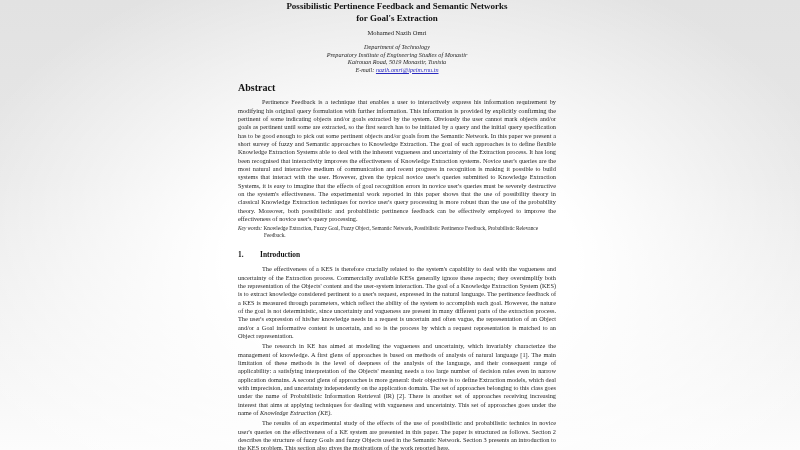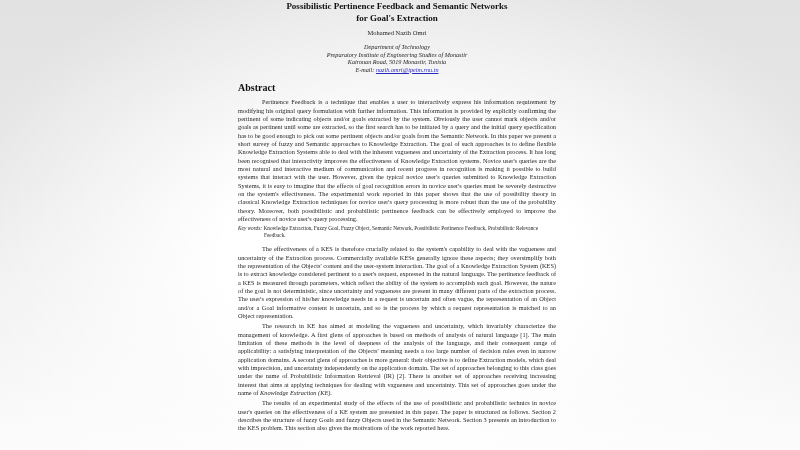--- a/index.html
+++ b/index.html
@@ -112,20 +112,21 @@
         <a class="email-link" style="color:#2a2ac0;">nazih.omri@ipeim.rnu.tn</a>
       </div>
     </div>
 
     <h2 class="abs-head">Abstract</h2>
 
     <p class="body-p">Pertinence Feedback is a technique that enables a user to interactively express his information requirement by modifying his original query formulation with further information. This information is provided by explicitly confirming the pertinent of some indicating objects and/or goals extracted by the system. Obviously the user cannot mark objects and/or goals as pertinent until some are extracted, so the first search has to be initiated by a query and the initial query specification has to be good enough to pick out some pertinent objects and/or goals from the Semantic Network. In this paper we present a short survey of fuzzy and Semantic approaches to Knowledge Extraction. The goal of such approaches is to define flexible Knowledge Extraction Systems able to deal with the inherent vagueness and uncertainty of the Extraction process. It has long been recognised that interactivity improves the effectiveness of Knowledge Extraction systems. Novice user's queries are the most natural and interactive medium of communication and recent progress in recognition is making it possible to build systems that interact with the user. However, given the typical novice user's queries submitted to Knowledge Extraction Systems, it is easy to imagine that the effects of goal recognition errors in novice user's queries must be severely destructive on the system's effectiveness. The experimental work reported in this paper shows that the use of possibility theory in classical Knowledge Extraction techniques for novice user's query processing is more robust than the use of the probability theory. Moreover, both possibilistic and probabilistic pertinence feedback can be effectively employed to improve the effectiveness of novice user's query processing.</p>
 
     <p class="keywords"><span class="kw-label">Key words:</span> <span>Knowledge Extraction, Fuzzy Goal, Fuzzy Object, Semantic Network, Possibilistic Pertinence Feedback, Probabilistic Relevance Feedback.</span></p>
 
+    <h2 class="sec-head"><span class="sec-num">1.</span><span>Introduction</span></h2>
 
     <p class="body-p">The effectiveness of a KES is therefore crucially related to the system's capability to deal with the vagueness and uncertainty of the Extraction process. Commercially available KESs generally ignore these aspects; they oversimplify both the representation of the Objects' content and the user-system interaction. The goal of a Knowledge Extraction System (KES) is to extract knowledge considered pertinent to a user's request, expressed in the natural language. The pertinence feedback of a KES is measured through parameters, which reflect the ability of the system to accomplish such goal. However, the nature of the goal is not deterministic, since uncertainty and vagueness are present in many different parts of the extraction process. The user's expression of his/her knowledge needs in a request is uncertain and often vague, the representation of an Object and/or a Goal informative content is uncertain, and so is the process by which a request representation is matched to an Object representation.</p>
 
     <p class="body-p tight"><span>The research in KE has aimed at modeling the vagueness and uncertainty, which invariably characterize the management of knowledge. A first glens of approaches is based on methods of analysis of natural language [1]. The main limitation of these methods is the level of deepness of the analysis of the language, and their consequent range of applicability: a satisfying interpretation of the Objects' meaning needs a too large number of decision rules even in narrow application domains. A second glens of approaches is more general: their objective is to define Extraction models, which deal with imprecision, and uncertainty independently on the application domain. The set of approaches belonging to this class goes under the name of Probabilistic Information Retrieval (IR) [2]. There is another set of approaches receiving increasing interest that aims at applying techniques for dealing with vagueness and uncertainty. This set of approaches goes under the name of </span><span class="it">Knowledge Extraction (KE)</span><span>.</span></p>
 
     <p class="body-p tight">The results of an experimental study of the effects of the use of possibilistic and probabilistic technics in novice user's queries on the effectiveness of a KE system are presented in this paper. The paper is structured as follows. Section 2 describes the structure of fuzzy Goals and fuzzy Objects used in the Semantic Network. Section 3 presents an introduction to the KES problem. This section also gives the motivations of the work reported here.</p>
 
   </div>
 </div>
 

